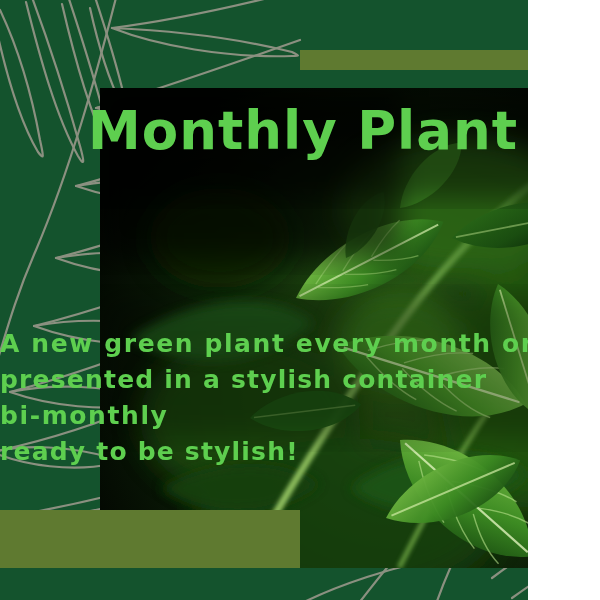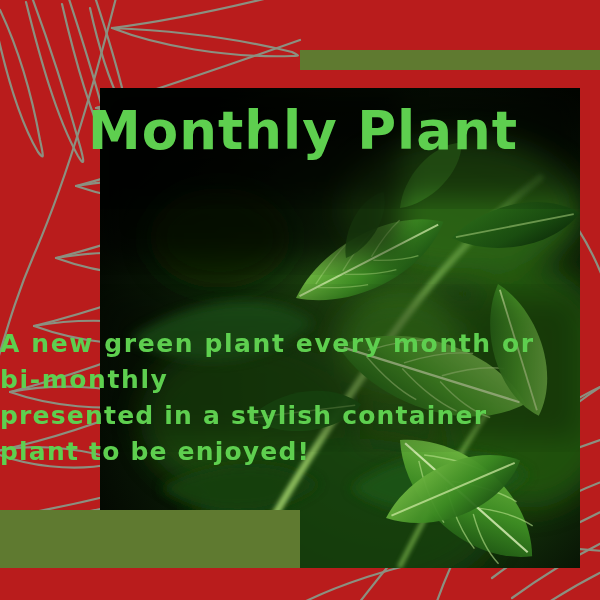--- a/index.html
+++ b/index.html
@@ -2,21 +2,21 @@
 <html><head>
 <meta charset="utf-8">
 <style>
   html,body{margin:0;padding:0;}
   body{
     width:600px;height:600px;overflow:hidden;
     background:#ffffff;
     font-family:"DejaVu Sans", sans-serif;
   }
   #poster{
-    position:relative;width:600px;height:600px;background:#b91c1c;overflow:hidden;
+    position:relative;width:528px;height:600px;background:#14532d;overflow:hidden;
   }
 
   
   .lineart{position:absolute;top:0;left:0;width:600px;height:600px;pointer-events:none;}
 
   
   .top-bar{
     position:absolute;left:300px;top:50px;width:300px;height:20px;
     background:#5f7a30;
   }
@@ -260,18 +260,18 @@
   </div>
 
   <div class="bottom-block"></div>
 
   <div class="title-wrap">
     <span class="title-line">Monthly Plant</span>
   </div>
 
   <div class="body-wrap">
     <span class="body-line">A new green plant every month or</span>
+    <span class="body-line tight">presented in a stylish container</span>
     <span class="body-line">bi-monthly</span>
-    <span class="body-line tight">presented in a stylish container</span>
-    <span class="body-line tight">plant to be enjoyed!</span>
+    <span class="body-line tight">ready to be stylish!</span>
   </div>
 
 </div>
 
 </body></html>

